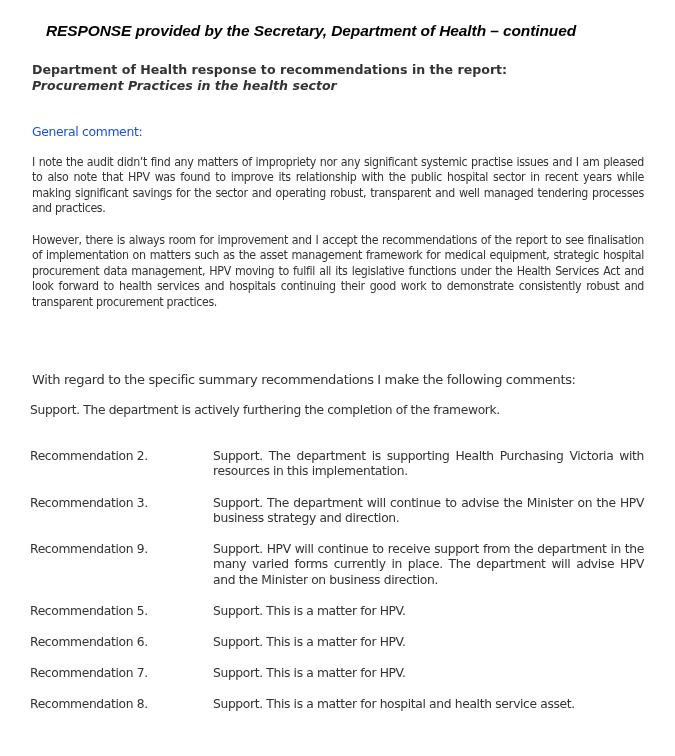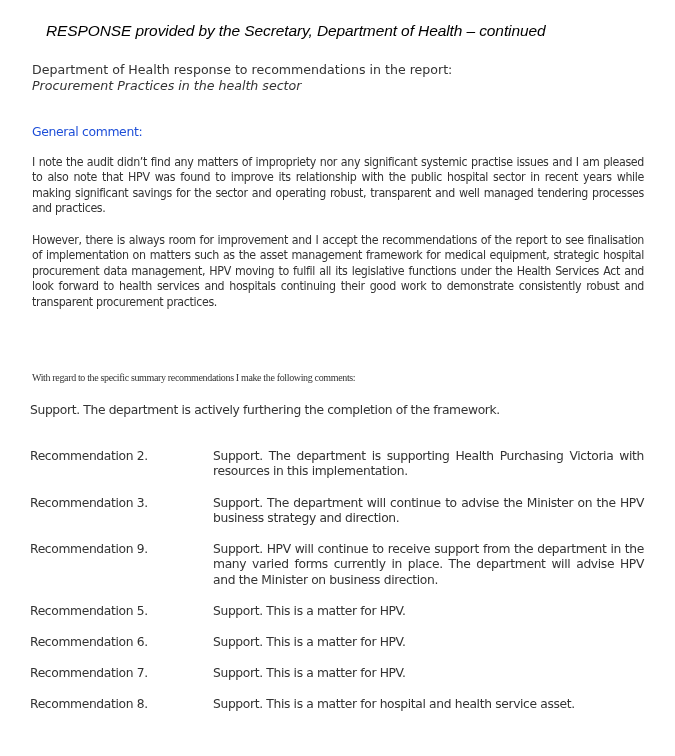--- a/index.html
+++ b/index.html
@@ -13,32 +13,32 @@
       position: relative;
       overflow: hidden;
       color: #2a2a2a;
       font-family: "DejaVu Sans", sans-serif;
     }
     .page-header {
       position: absolute;
       left: 46px;
       top: 22px;
       font-family: "Liberation Sans", sans-serif;
-      font-weight: normal;
+      font-weight: bold;
       font-style: italic;
       font-size: 15.5px;
       color: #000000;
       letter-spacing: -0.1px;
     }
     .doc-title {
       position: absolute;
       left: 32px;
       top: 62px;
       font-family: "DejaVu Sans", sans-serif;
-      font-weight: normal;
+      font-weight: bold;
       font-size: 12.6px;
       line-height: 16px;
       color: #333333;
     }
     .doc-title .sub {
       font-style: italic;
       display: block;
     }
     .section-label {
       position: absolute;
@@ -56,23 +56,22 @@
       text-align: justify;
       color: #333333;
       font-stretch: condensed;
     }
     .para-1 { top: 155px; }
     .para-2 { top: 233px; }
     .intro-line {
       position: absolute;
       left: 32px;
       top: 372px;
-      font-size: 10px;
+      font-size: 13px;
       color: #333333;
-      font-family: Liberation Serif, serif;
     }
     .rec {
       position: absolute;
       left: 30px;
       width: 614px;
       display: flex;
       font-size: 12.3px;
       line-height: 15.4px;
       color: #333333;
     }

